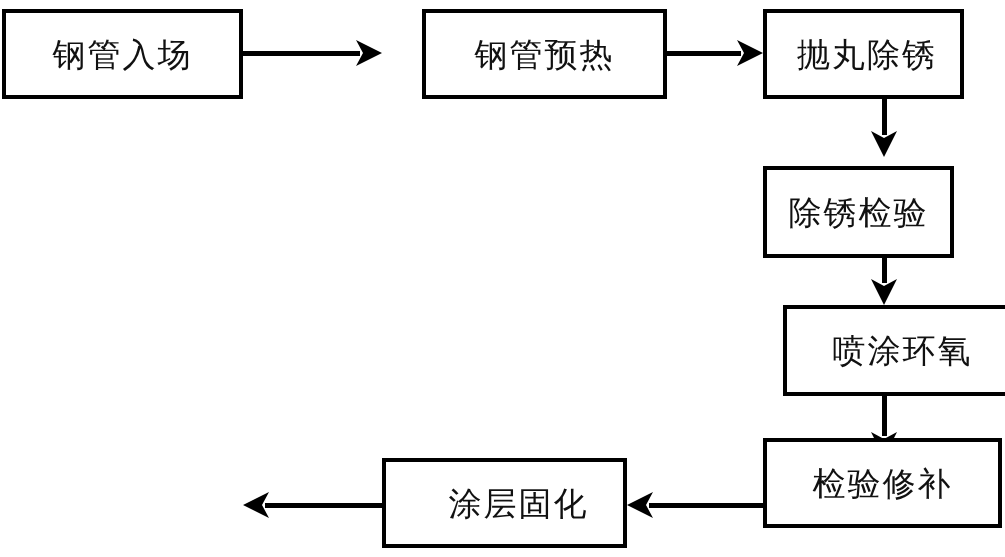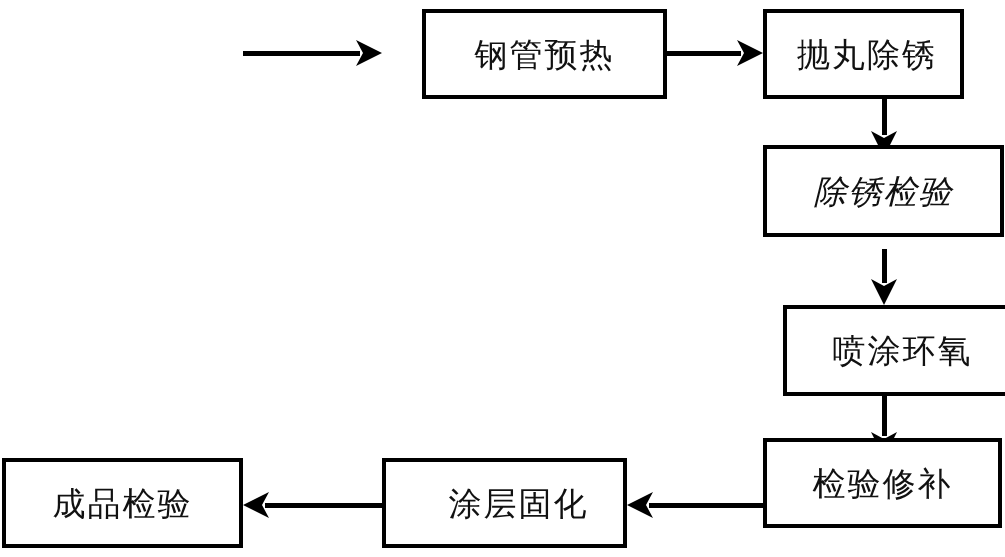--- a/index.html
+++ b/index.html
@@ -82,34 +82,34 @@
         <line x1="152" y1="16" x2="38" y2="16" stroke="#000000" stroke-width="5" shape-rendering="crispEdges"></line>
         <polygon points="16,16 42,3 35,16 42,29" fill="#000000"></polygon>
       </svg>
     </div>
     <div class="edge" style="left: 227px; top: 489px; width: 171px; height: 32px;">
       <svg width="171" height="32" viewBox="0 0 171 32">
         <line x1="155" y1="16" x2="38" y2="16" stroke="#000000" stroke-width="5" shape-rendering="crispEdges"></line>
         <polygon points="16,16 42,3 35,16 42,29" fill="#000000"></polygon>
       </svg>
     </div>
+    <div class="node" style="left: 2px; top: 9px; width: 241px; height: 90px;">
+      <span class="node-label">钢管入场</span>
+    </div>
     <div class="node" style="left: 382px; top: 9px; width: 245px; height: 90px; margin-left: 40px;">
       <span class="node-label">钢管预热</span>
     </div>
     <div class="node" style="left: 763px; top: 9px; width: 201px; height: 90px; padding-left: 7px;">
       <span class="node-label">抛丸除锈</span>
     </div>
-    <div class="node" style="left: 763px; top: 145px; width: 241px; height: 92px; font-style: italic;">
+    <div class="node" style="left: 763px; top: 166px; width: 191px; height: 92px;">
       <span class="node-label">除锈检验</span>
     </div>
     <div class="node" style="left: 763px; top: 305px; width: 239px; height: 91px; margin-left: 20px;">
       <span class="node-label">喷涂环氧</span>
     </div>
     <div class="node" style="left: 763px; top: 438px; width: 239px; height: 90px;">
       <span class="node-label">检验修补</span>
     </div>
     <div class="node" style="left: 382px; top: 458px; width: 245px; height: 90px; padding-left: 28px;">
       <span class="node-label">涂层固化</span>
     </div>
-    <div class="node" style="left: 2px; top: 458px; width: 241px; height: 90px;">
-      <span class="node-label">成品检验</span>
-    </div>
   </div>
 
 </body></html>

